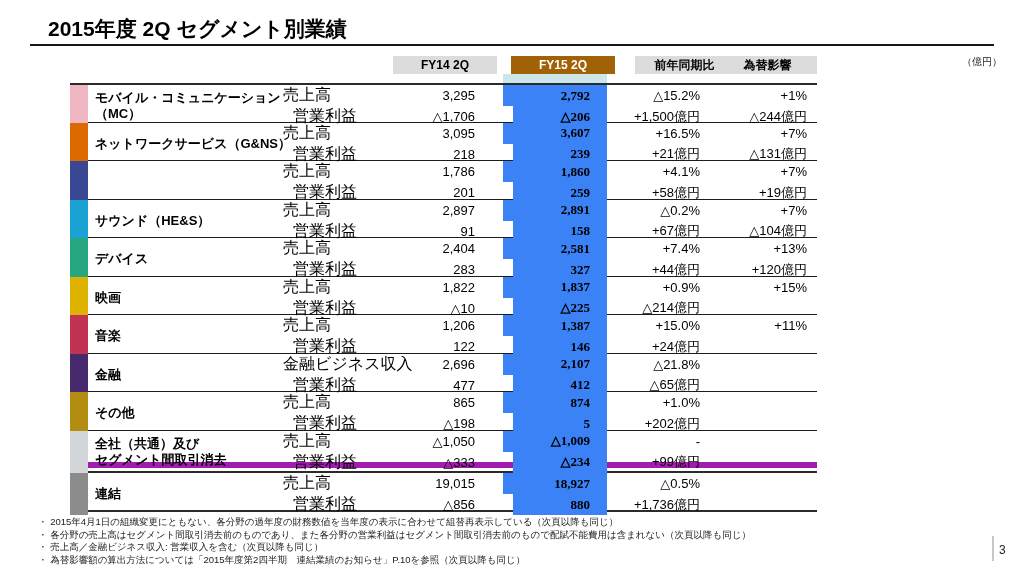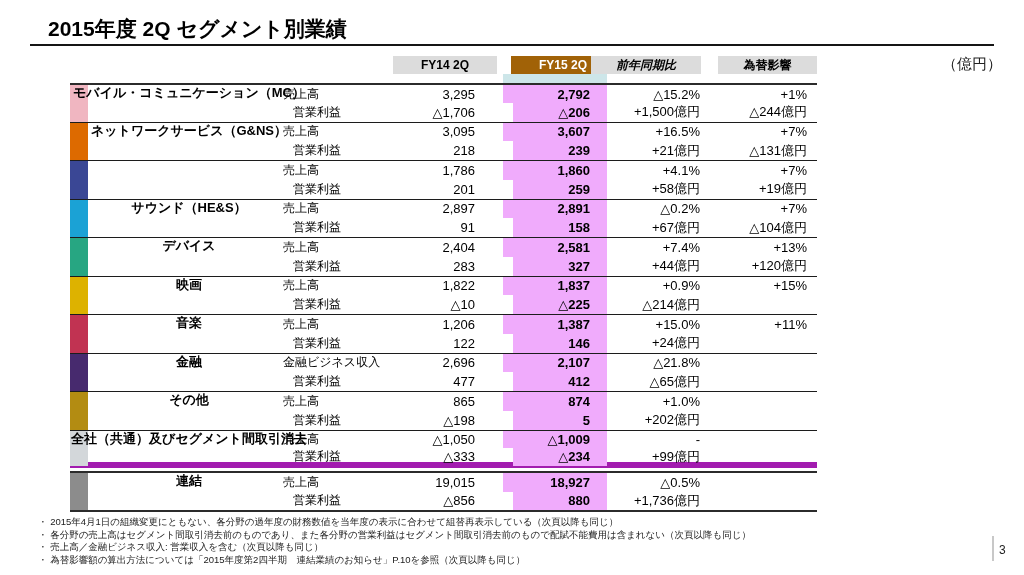--- a/index.html
+++ b/index.html
@@ -3,50 +3,50 @@
 <meta charset="utf-8">
 <style>
   html,body{margin:0;padding:0;}
   body{
     width:1024px;height:575px;background:#ffffff;position:relative;overflow:hidden;
     font-family:"Liberation Sans","DejaVu Sans",sans-serif;color:#000;
     -webkit-font-smoothing:antialiased;
   }
   .title{position:absolute;left:48px;top:15px;font-size:21px;font-weight:bold;white-space:nowrap;}
   .title-rule{position:absolute;left:30px;top:44px;width:964px;height:2px;background:#151515;}
-  .unit{position:absolute;top:55px;left:942px;width:60px;font-size:15px;text-align:right;color:#222;}
+  .unit{position:absolute;top:55px;left:942px;width:60px;font-size:10px;text-align:right;color:#222;}
 
   .table{position:absolute;left:70px;top:56px;width:747px;}
   .thead{position:relative;height:18px;}
   .hc{position:absolute;top:0;height:18px;line-height:18px;text-align:center;
       font-size:12px;font-weight:bold;background:#dcdcdc;color:#000;}
   .h-fy14{left:323px;width:104px;}
   .h-fy15{left:433px;width:104px;background:#a16207;color:#fff;margin-left:8px;}
-  .h-yoy{left:521px;width:110px;font-style:italic;}
+  .h-yoy{left:565px;width:99px;}
   .h-fx{left:648px;width:99px;}
   .teal-strip{position:absolute;left:433px;top:18px;width:104px;height:9px;background:#cde6e9;}
 
   .tbody{position:absolute;left:0;top:27px;width:747px;}
   .block{
     display:grid;box-sizing:border-box;
     grid-template-columns:18px 7px 188px 110px 104px 6px 104px 6px 99px 6px 99px;
     grid-template-rows:1fr 1fr;
     height:38.5px;border-top:1px solid #1c1c1c;
   }
   .block.first{border-top:2px solid #2b2b2b;}
   .block.allcorp{border-bottom:6px solid #a21caf;}
   .block.consolidated{margin-top:3px;height:41px;border-top:2px solid #2b2b2b;border-bottom:2px solid #2b2b2b;}
   .bar{grid-column:1;grid-row:1/3;}
-  .name{grid-column:3;grid-row:1/3;display:flex;justify-content:center;
+  .name{grid-column:3;grid-row:1/3;display:flex;flex-direction:column;justify-content:center;
         font-weight:bold;font-size:13px;line-height:16px;}
   .name span{display:block;white-space:nowrap;}
   .cell{display:flex;align-items:center;font-size:13px;white-space:nowrap;}
-  .c-metric{grid-column:4;font-size:12px;}
+  .c-metric{grid-column:4;font-size:16px;}
   .c-fy14{grid-column:5;justify-content:flex-end;padding-right:22px;}
-  .c-fy15{grid-column:7;justify-content:flex-end;padding-right:17px;font-weight:bold;background:#f0abfc;}
+  .c-fy15{grid-column:7;justify-content:flex-end;padding-right:17px;font-weight:bold;background:#3b82f6;font-family:Liberation Serif, serif;}
   .c-yoy{grid-column:9;justify-content:flex-end;padding-right:12px;}
   .c-fx{grid-column:11;justify-content:flex-end;padding-right:10px;}
   .r1{grid-row:1;}
   .r2{grid-row:2;margin-left:10px;}
 
   .fnotes{position:absolute;left:38px;top:516px;font-size:9.5px;line-height:12.6px;color:#222;}
   .fnotes div{white-space:nowrap;}
   .pagebar{position:absolute;left:992px;top:536px;width:2px;height:25px;background:#c8c8c8;}
   .pagenum{position:absolute;left:999px;top:543px;font-size:12px;color:#222;}
 </style>

